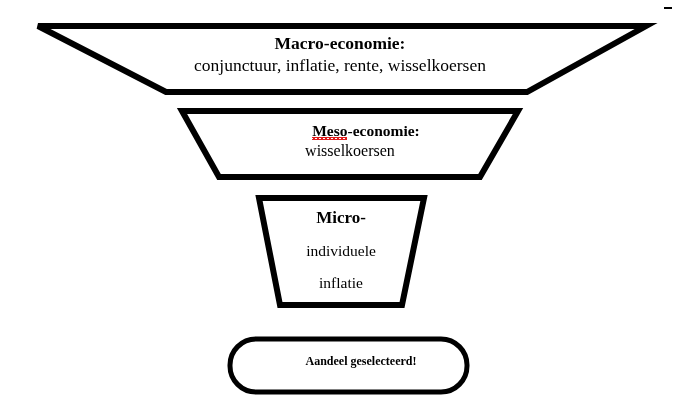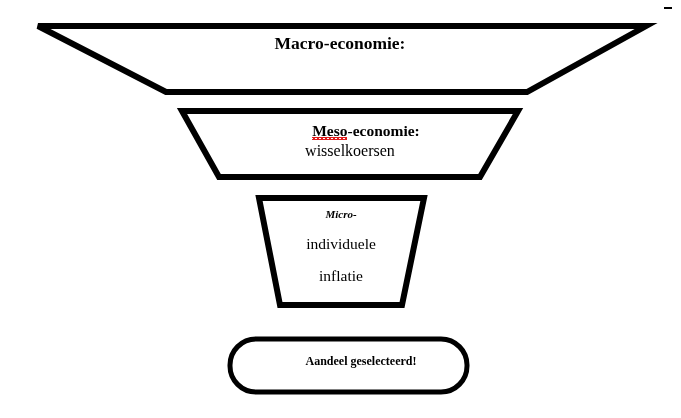--- a/index.html
+++ b/index.html
@@ -95,21 +95,21 @@
   #meso-text .tier-title { font-size: 15.5px; margin-left: 32px; }
   #meso-text .tier-body  { font-size: 16px; margin-top: 2px; }
 
   
   #micro-text {
     left: 260px;
     top: 208px;
     width: 162px;
     font-size: 15px;
   }
-  #micro-text .tier-title { font-size: 11px; display: block; font-style: italic; }
+  #micro-text .tier-title { font-size: 17px; display: block; }
   #micro-text .tier-body  { font-size: 15.5px; margin-top: 14px; }
 
   
   #result-text {
     left: 242px;
     top: 355px;
     width: 238px;
     font-size: 12px;
     font-weight: bold;
   }
@@ -129,20 +129,21 @@
 
     <rect class="shape-outline-round" x="230" y="339" width="237" height="53" rx="26" ry="26"></rect>
 
     <rect class="stray-mark" x="664" y="7" width="8" height="2"></rect>
   </svg>
 
   <div class="text-layer">
 
     <div class="tier-text" id="macro-text">
       <span class="tier-title">Macro-economie:</span>
+      <span class="tier-body">conjunctuur, inflatie, rente, wisselkoersen</span>
     </div>
 
     <div class="tier-text" id="meso-text">
       <span class="tier-title"><span class="spellcheck">Meso</span><span>-economie:</span></span>
       <span class="tier-body">wisselkoersen</span>
     </div>
 
     <div class="tier-text" id="micro-text">
       <span class="tier-title">Micro-</span>
       <span class="tier-body">individuele</span>

